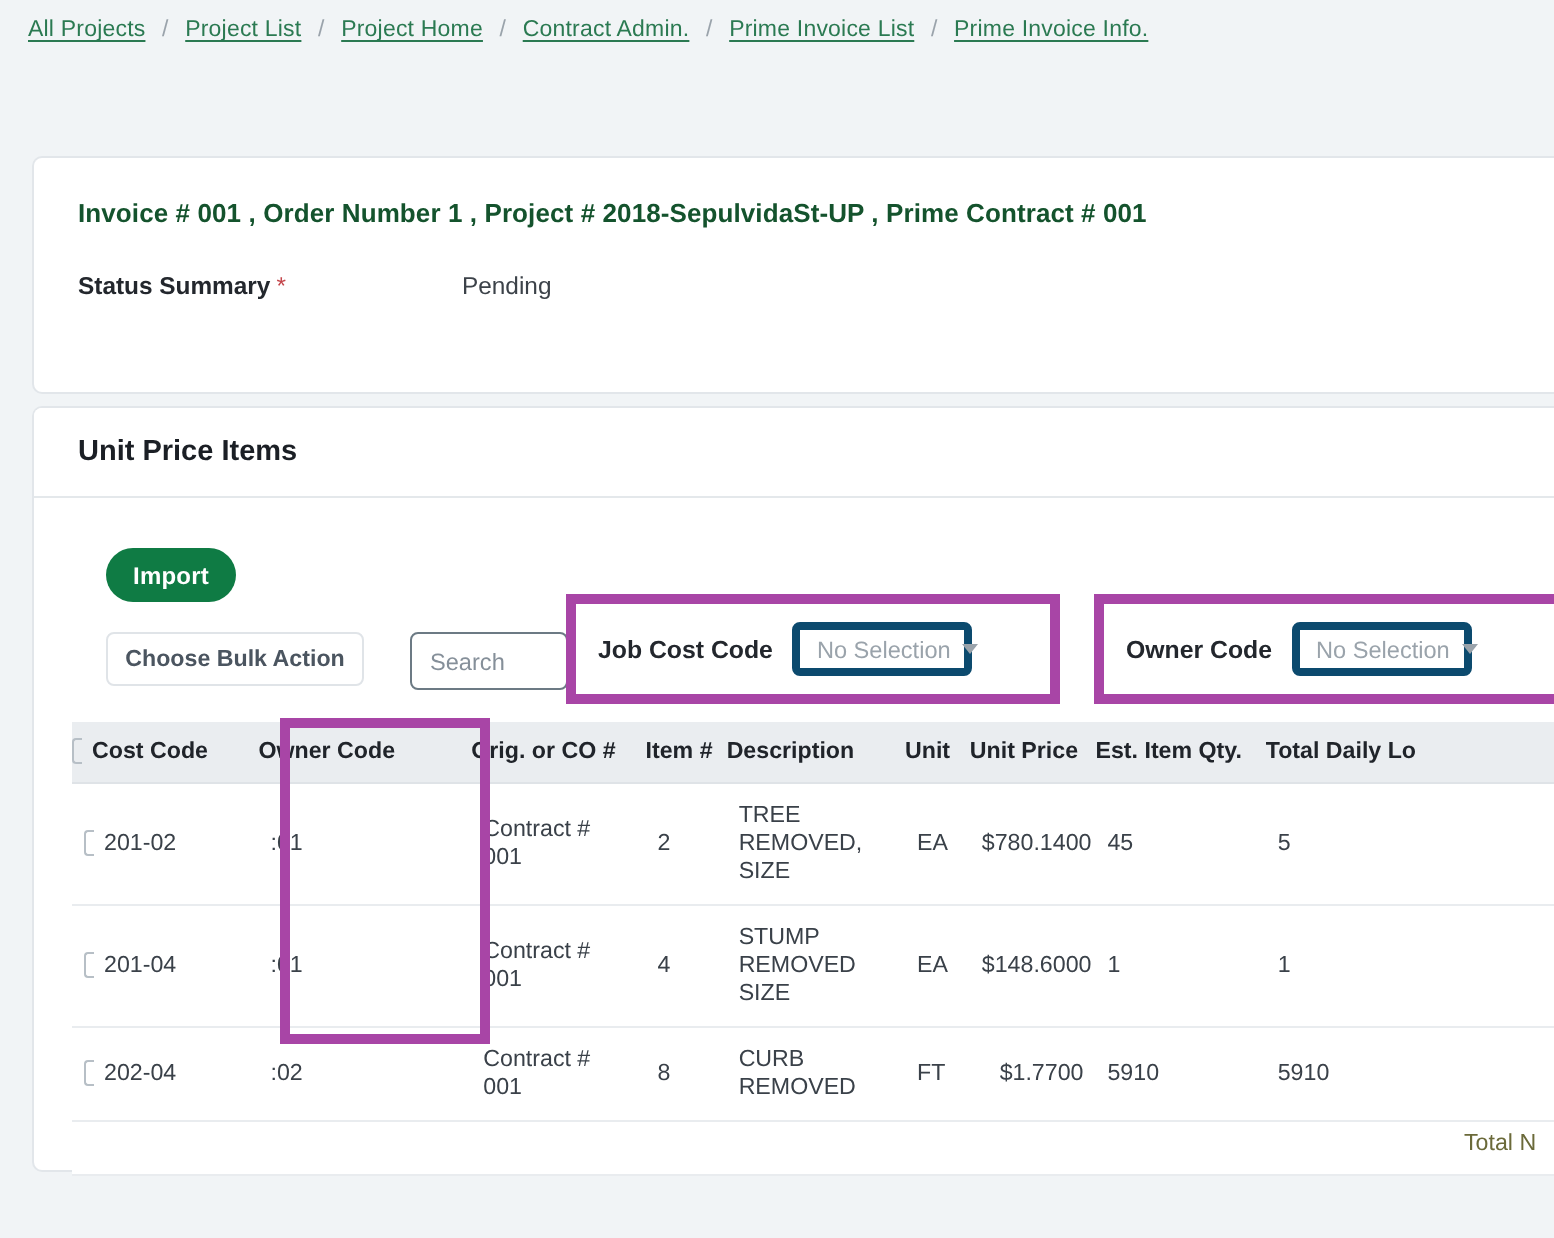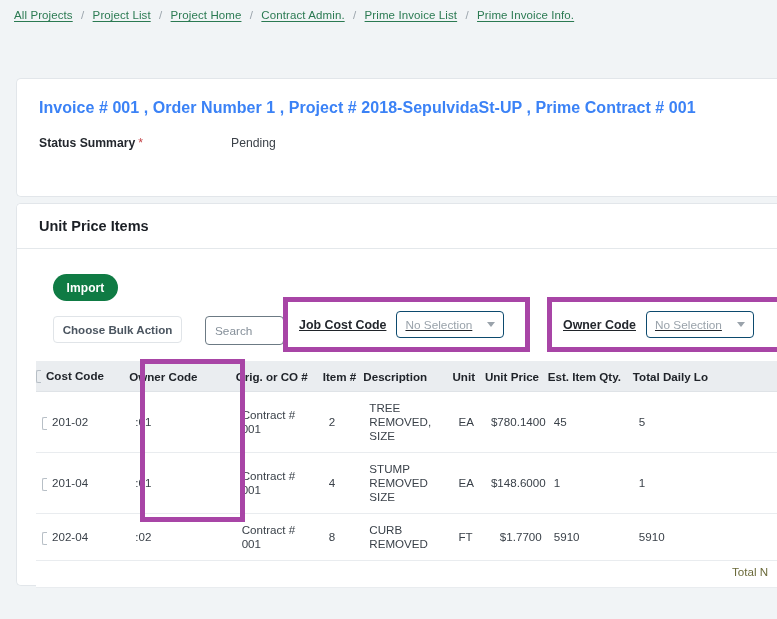--- a/index.html
+++ b/index.html
@@ -61,23 +61,23 @@
   #summary-card {
     left: 16px; top: 78px;
     width: 770px; height: 119px;
     border-right: none;
     border-top-right-radius: 0;
     border-bottom-right-radius: 0;
   }
   .summary-line {
     position: absolute;
     left: 22px; top: 20px;
-    font-size: 16px;
-    font-weight: bold;
-    color: #3b82f6;
+    font-size: 13px;
+    font-weight: bold;
+    color: #14532d;
     white-space: nowrap;
     letter-spacing: 0.05px;
   }
   .status-label {
     position: absolute;
     left: 22px; top: 57px;
     font-size: 12.2px;
     font-weight: bold;
     color: #23272d;
     white-space: nowrap;
@@ -174,36 +174,35 @@
   }
   .search-input::placeholder { color: #858f99; }
 
   
   .hl-box {
     position: absolute;
     border: 5px solid #a845a6;
     background: #ffffff;
     display: flex;
     align-items: center;
-    text-decoration: underline;
   }
   #jobcost-hl { left: 283px; top: 297px; width: 247px; height: 55px; }
   #ownercode-hl { left: 547px; top: 297px; width: 230px; height: 55px;
                   border-right: none; }
   .filter-label {
     font-size: 12.4px;
     font-weight: bold;
     color: #23272d;
     white-space: nowrap;
     margin-left: 11px;
   }
   .dropdown {
     margin-left: 10px;
-    width: 108px; height: 27px;
-    border: 1px solid #0c4a6e;
+    width: 90px; height: 27px;
+    border: 4px solid #0c4a6e;
     border-radius: 4px;
     background: #ffffff;
     display: flex;
     align-items: center;
     justify-content: space-between;
     padding: 0 8px;
     cursor: pointer;
   }
   .dropdown-value {
     font-size: 11.8px;

